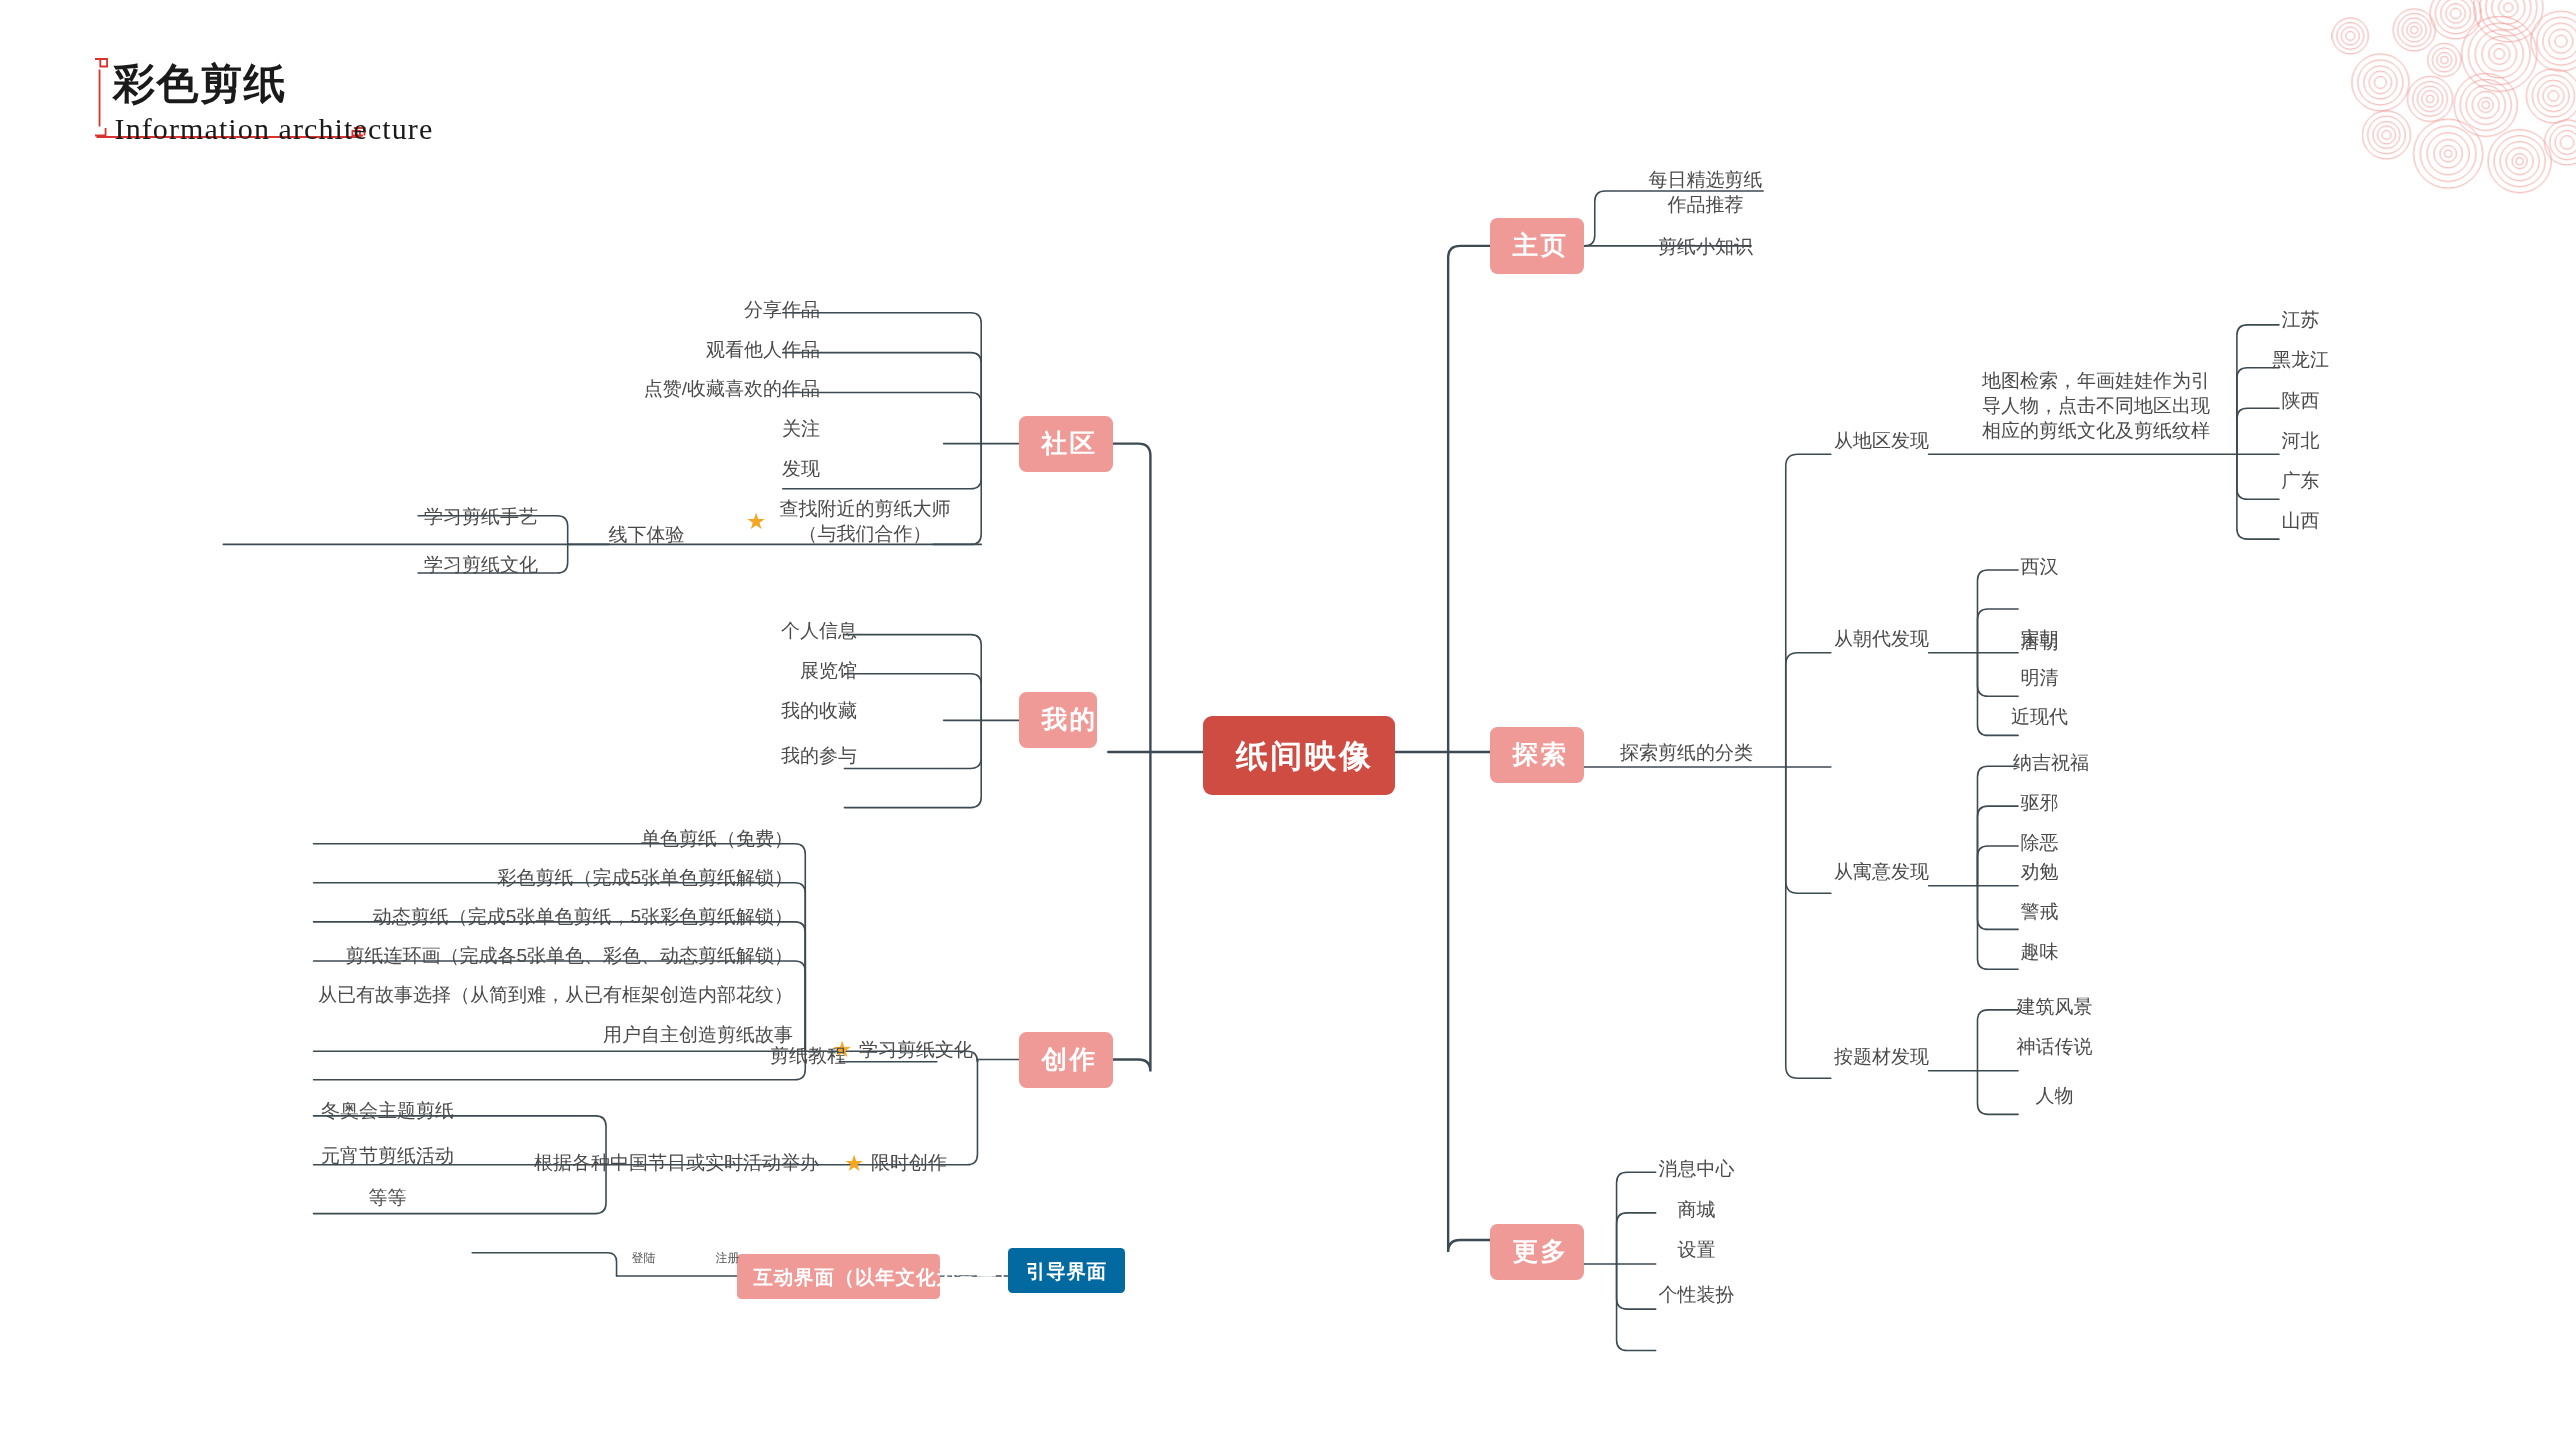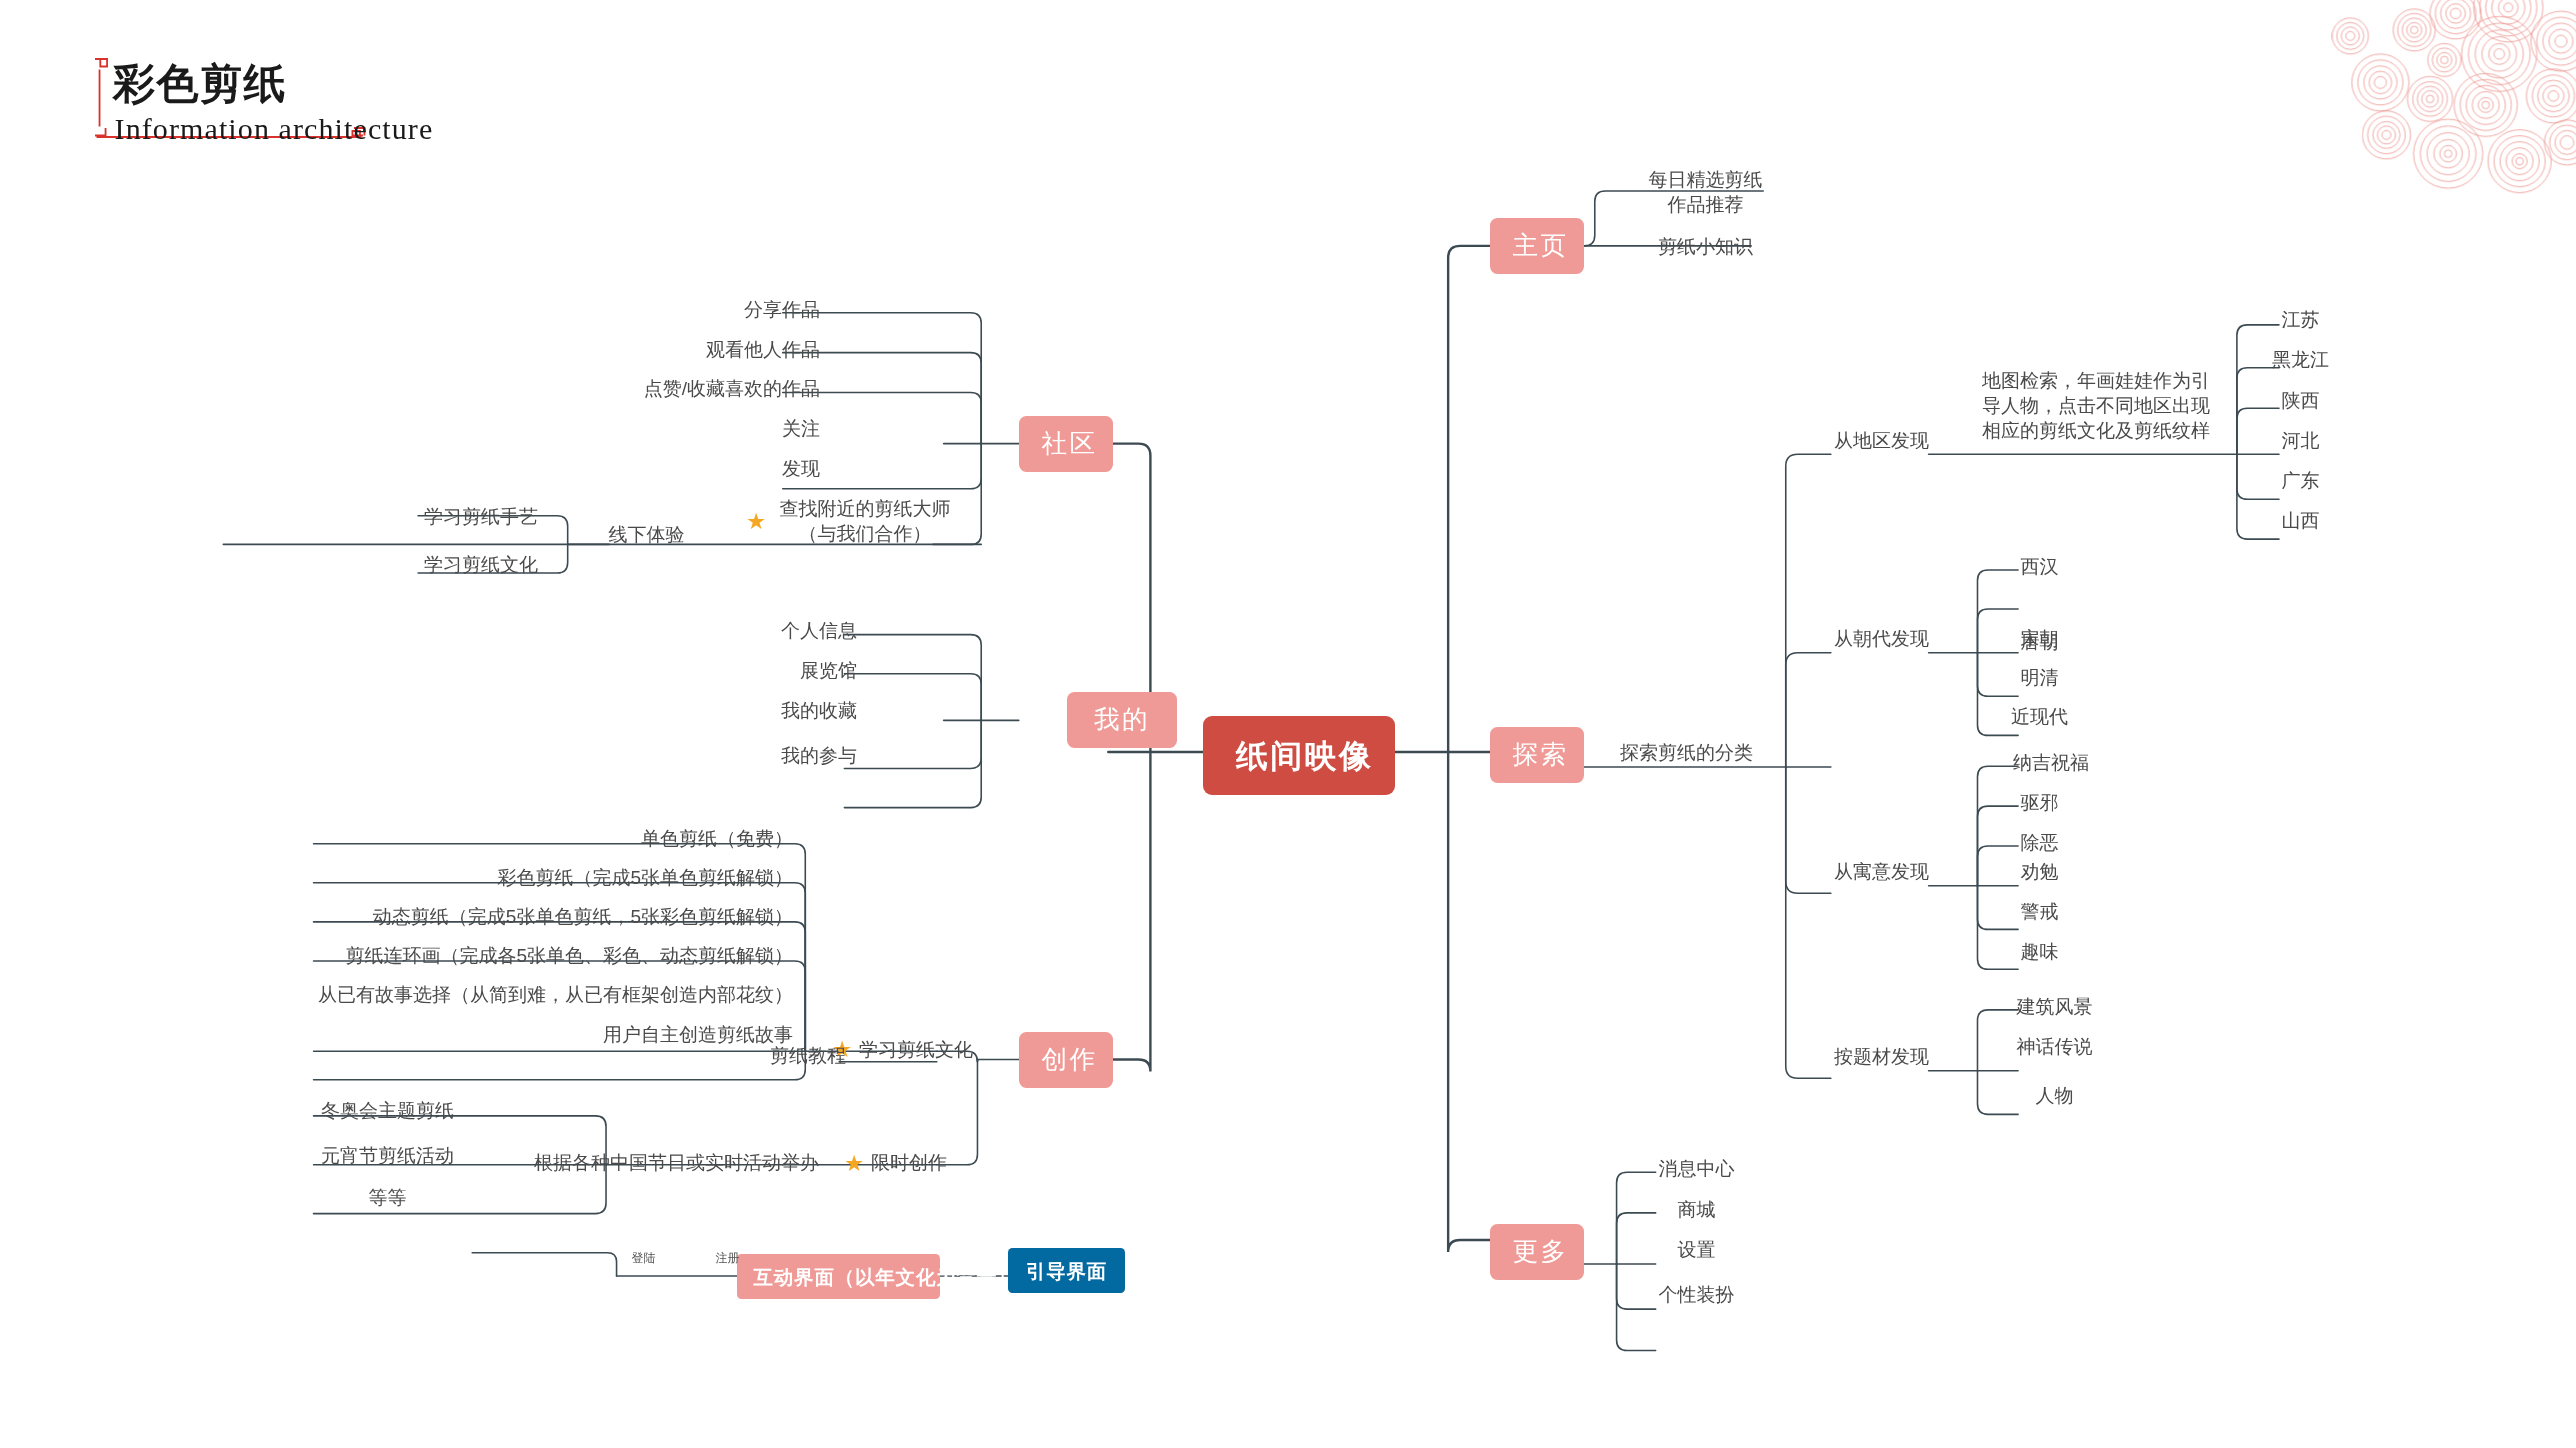--- a/index.html
+++ b/index.html
@@ -33,22 +33,22 @@
   
   .node{position:absolute;white-space:nowrap;line-height:1.25;}
 
   .node.root{
     background:#cf4c43;color:#fff;border-radius:9px;
     font-size:32px;font-weight:700;letter-spacing:2.3px;
     padding:19.5px 33px;box-sizing:border-box;text-align:center;
   }
   .node.main{
     background:#ef9a96;color:#fff;border-radius:7.5px;
-    font-size:25.6px;font-weight:400;letter-spacing:2.3px;
-    padding:12px 22.6px;box-sizing:border-box;text-align:center;
+    font-size:25.6px;font-weight:700;letter-spacing:2.3px;
+    padding:12px 22.6px;box-sizing:border-box;
   }
   .node.pink{
     background:#ef9a96;color:#fff;border-radius:4.5px;
     font-size:19.5px;font-weight:700;letter-spacing:0.8px;
     padding:10.5px 16.5px;box-sizing:border-box;text-align:center;
   }
   .node.leaf{
     color:#4a4a4a;font-size:19px;font-weight:400;
     padding:0;background:transparent;
   }
@@ -366,21 +366,21 @@
   <span class="star" style="left:746px;top:511px;">★</span>
   <div class="node leaf multi c" style="left:768px;top:496px;width:194px;">
     <div style="white-space:pre-line;">查找附近的剪纸大师
 （与我们合作）</div>
   </div>
 
   <div class="node leaf c" style="left:594px;top:523px;width:105px;">线下体验</div>
   <div class="node leaf c" style="left:406px;top:505px;width:150px;">学习剪纸手艺</div>
   <div class="node leaf c" style="left:406px;top:553px;width:150px;">学习剪纸文化</div>
 
-  <div class="node main" style="left:1019px;top:692px;width:110px;margin-left:48px;">我的</div>
+  <div class="node main" style="left:1019px;top:692px;width:78px;">我的</div>
   <div class="node leaf r" style="left:752px;top:619px;width:105px;">个人信息</div>
   <div class="node leaf r" style="left:752px;top:659px;width:105px;">展览馆</div>
   <div class="node leaf r" style="left:752px;top:699px;width:105px;">我的收藏</div>
   <div class="node leaf r" style="left:752px;top:744px;width:105px;">我的参与</div>
 
   <div class="node main" style="left:1019px;top:1032px;width:94px;">创作</div>
 
   <span class="star" style="left:832px;top:1039px;">★</span>
   <div class="node leaf l" style="left:859px;top:1038px;width:150px;">学习剪纸文化</div>
 

